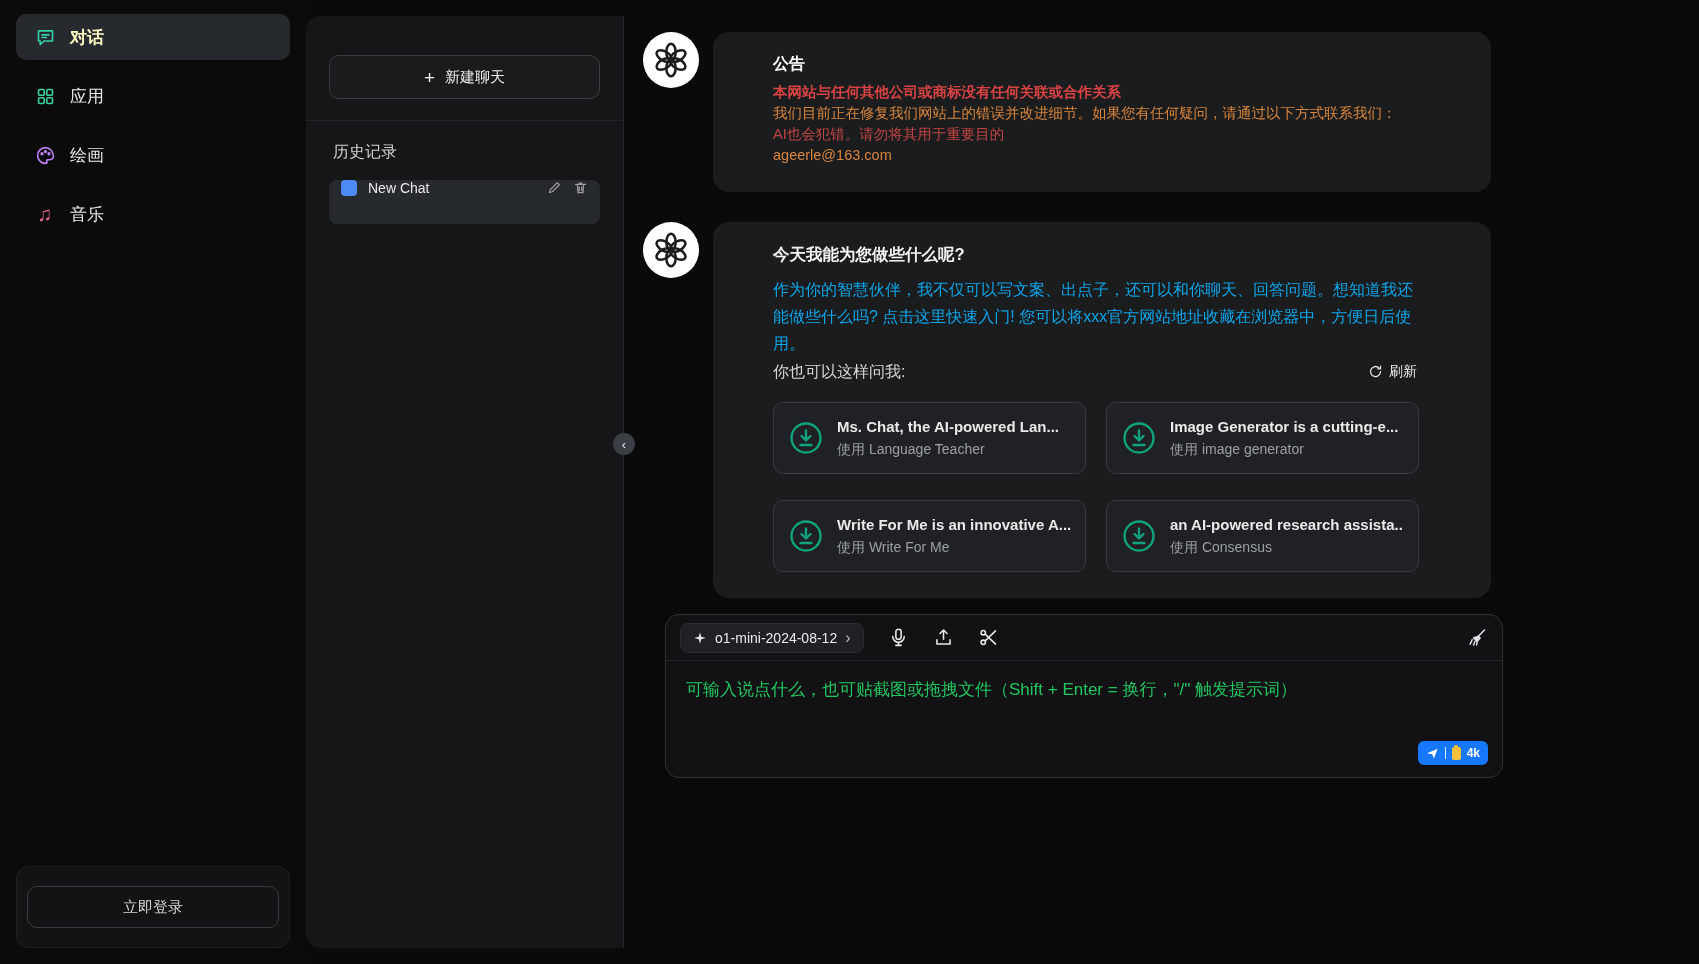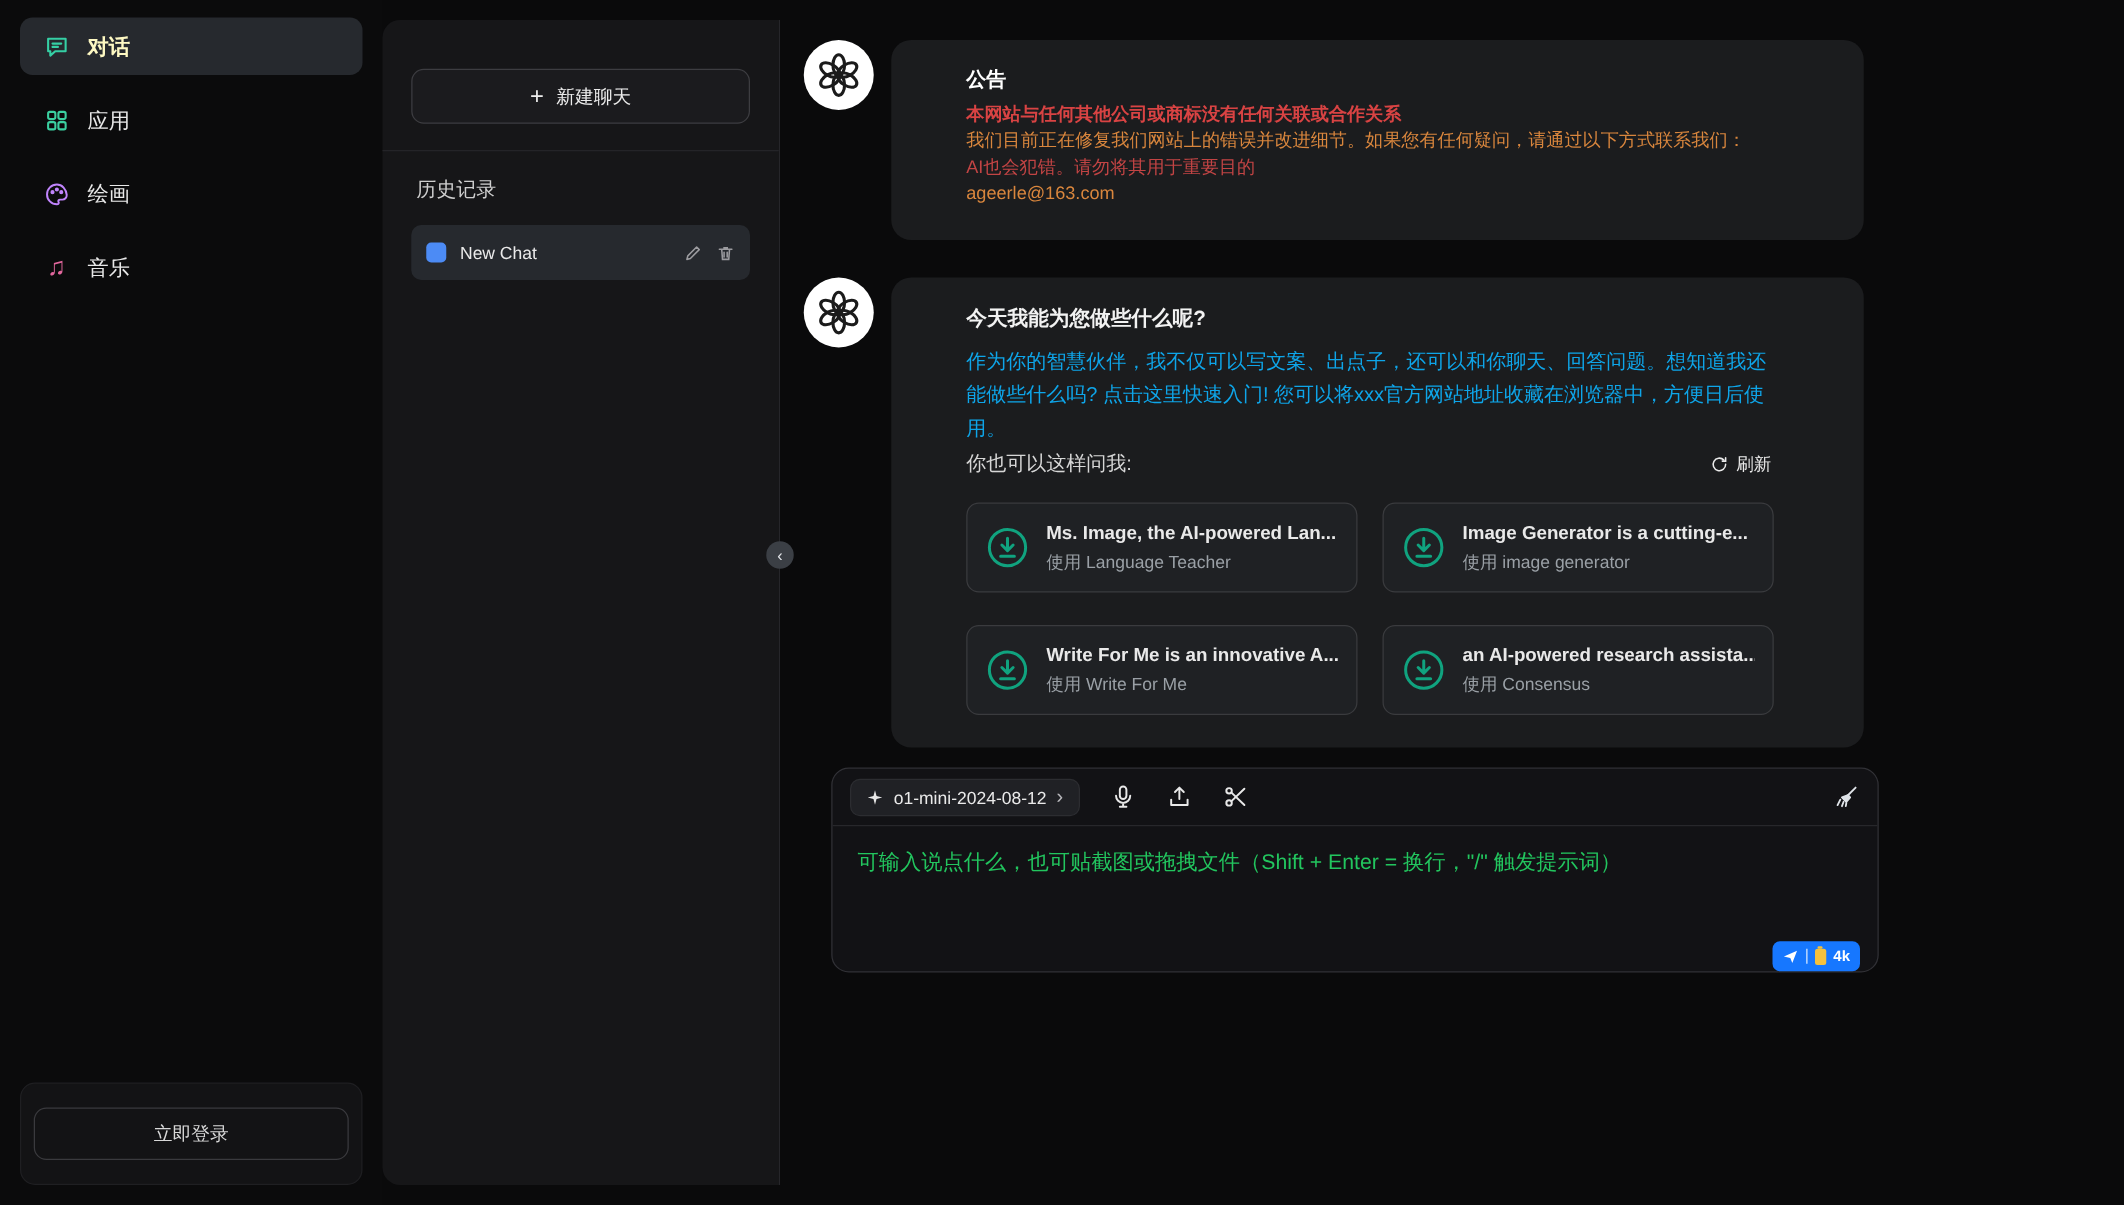--- a/index.html
+++ b/index.html
@@ -21,21 +21,21 @@
   
   .chatlist { flex:0 0 318px; margin:16px 0; background:#161618; border-right:1px solid #26262a;
               border-radius:14px 0 0 14px; display:flex; flex-direction:column; padding:39px 23px 0; }
   .new-chat-btn { width:100%; height:44px; background:#1b1b1e; border:1px solid #3d3d41; border-radius:10px;
                   color:#ececec; font-size:15px; font-family:inherit; display:flex; align-items:center;
                   justify-content:center; gap:10px; cursor:pointer; }
   .plus-glyph { font-size:19px; line-height:1; color:#ececec; }
   .chatlist-divider { height:1px; background:#242428; margin:21px -23px 0; }
   .history-heading { margin-top:21px; padding-left:4px; color:#cfcfcf; font-size:16px; }
   .chat-items { margin-top:17px; display:flex; flex-direction:column; gap:10px; }
-  .chat-item { height:44px; background:#26292e; border-radius:8px; display:flex; align-items:center;
+  .chat-item { height:44px; background:#26292e; border-radius:8px; display:flex; align-items:flex-start;
                gap:11px; padding:0 12px; cursor:pointer; }
   .chat-swatch { width:16px; height:16px; border-radius:4px; background:#4c8bf5; flex:0 0 16px; }
   .chat-item-title { flex:1; color:#eaeaea; font-size:14px; }
   .chat-actions { display:flex; align-items:center; gap:11px; color:#9b9b9f; }
   .mini-icon { width:15px; height:15px; display:inline-flex; }
 
   
   .main { flex:1; position:relative; padding-left:19px; }
   .collapse-toggle { position:absolute; left:-11px; top:433px; width:22px; height:22px; border-radius:50%;
                      background:#3b3f45; color:#e3e6ea; border:none; font-size:13px; line-height:1;
@@ -72,21 +72,21 @@
   
   .composer { margin:16px 0 0 22px; width:838px; border:1px solid #313136; border-radius:14px; background:#121215; }
   .composer-toolbar { height:46px; display:flex; align-items:center; gap:24px; padding:0 14px; border-bottom:1px solid #27272b; }
   .model-chip { display:flex; align-items:center; gap:8px; height:30px; padding:0 12px; background:#202125;
                 border:1px solid #2c2d31; border-radius:8px; color:#eaeaea; font-size:14px; cursor:pointer; }
   .chip-chevron { color:#b9b9bd; font-size:16px; line-height:1; }
   .tool-btn { background:none; border:none; padding:0; display:inline-flex; cursor:pointer; color:#e8e8e8; }
   .toolbar-spacer { flex:1; }
   .composer-body { position:relative; height:116px; padding:17px 20px; cursor:text; }
   .placeholder { color:#22c55e; font-size:17px; }
-  .token-badge { position:absolute; right:14px; bottom:0; height:24px; background:#1677ff; border-radius:6px;
+  .token-badge { position:absolute; right:14px; bottom:12px; height:24px; background:#1677ff; border-radius:6px;
                  display:flex; align-items:center; gap:6px; padding:0 8px; cursor:pointer; }
   .badge-divider { width:1px; height:12px; background:rgba(255,255,255,.85); }
   .battery { position:relative; width:9px; height:13px; background:#f5c13d; border-radius:2px; margin-top:1px; }
   .battery::before { content:""; position:absolute; top:-2px; left:2.5px; width:4px; height:2px; background:#f5c13d; border-radius:1px; }
   .badge-label { color:#ffffff; font-size:12px; font-weight:bold; }
 </style>
 </head>
 <body>
 
 <div class="app">
@@ -229,21 +229,21 @@
             <div class="sug-grid">
 
               <div class="sug-card">
                 <span style="display:inline-flex;flex:0 0 36px;">
                   <svg viewBox="0 0 36 36" width="36" height="36" fill="none" stroke="#10a37f" stroke-width="2.4" stroke-linecap="round" stroke-linejoin="round">
                     <circle cx="18" cy="18" r="14.5"></circle>
                     <path d="M18 10.5v9M13.5 16l4.5 4.5L22.5 16M12.5 25h11"></path>
                   </svg>
                 </span>
                 <span class="sug-texts">
-                  <div class="sug-title">Ms. Image, the AI-powered Lan...</div>
+                  <div class="sug-title">Ms. Chat, the AI-powered Lan...</div>
                   <div class="sug-sub">使用 Language Teacher</div>
                 </span>
               </div>
 
               <div class="sug-card">
                 <span style="display:inline-flex;flex:0 0 36px;">
                   <svg viewBox="0 0 36 36" width="36" height="36" fill="none" stroke="#10a37f" stroke-width="2.4" stroke-linecap="round" stroke-linejoin="round">
                     <circle cx="18" cy="18" r="14.5"></circle>
                     <path d="M18 10.5v9M13.5 16l4.5 4.5L22.5 16M12.5 25h11"></path>
                   </svg>

